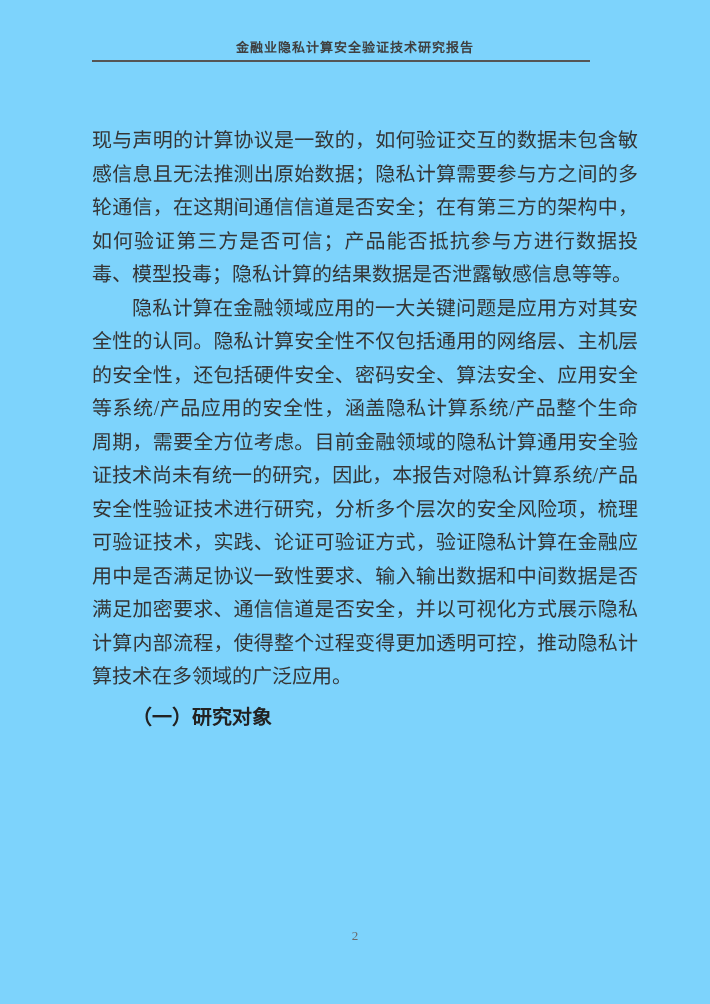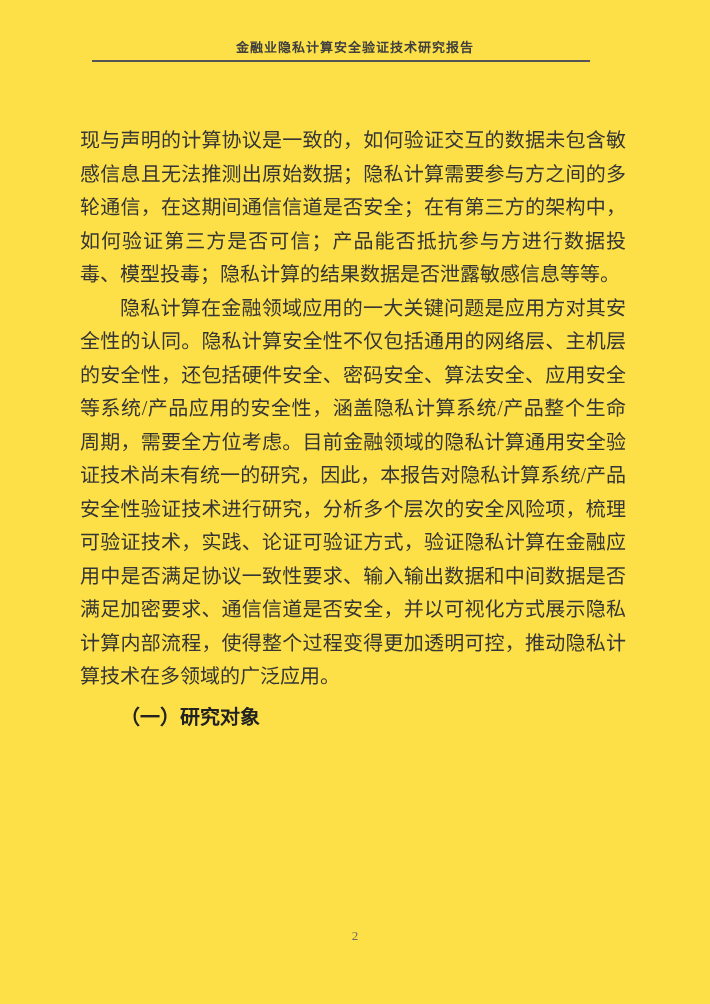--- a/index.html
+++ b/index.html
@@ -11,21 +11,21 @@
     width: 710px;
     height: 1004px;
     font-family: "Liberation Serif", "DejaVu Serif", serif;
     position: relative;
     overflow: hidden;
   }
   .page {
     position: relative;
     width: 710px;
     height: 1004px;
-    background: #fde047;
+    background: #7dd3fc;
   }
   
   .header-title {
     position: absolute;
     top: 40px;
     left: 0;
     width: 710px;
     text-align: center;
     font-size: 13px;
     font-weight: bold;
@@ -38,21 +38,21 @@
     top: 60px;
     left: 92px;
     width: 498px;
     height: 2px;
     background: #555555;
   }
   
   .doc-body {
     position: absolute;
     top: 124px;
-    left: 80px;
+    left: 92px;
     width: 546px;
     font-size: 20px;
     line-height: 33.5px;
     color: #353535;
     text-align: justify;
     text-justify: inter-ideograph;
   }
   .para {
     margin: 0;
     padding: 0;

